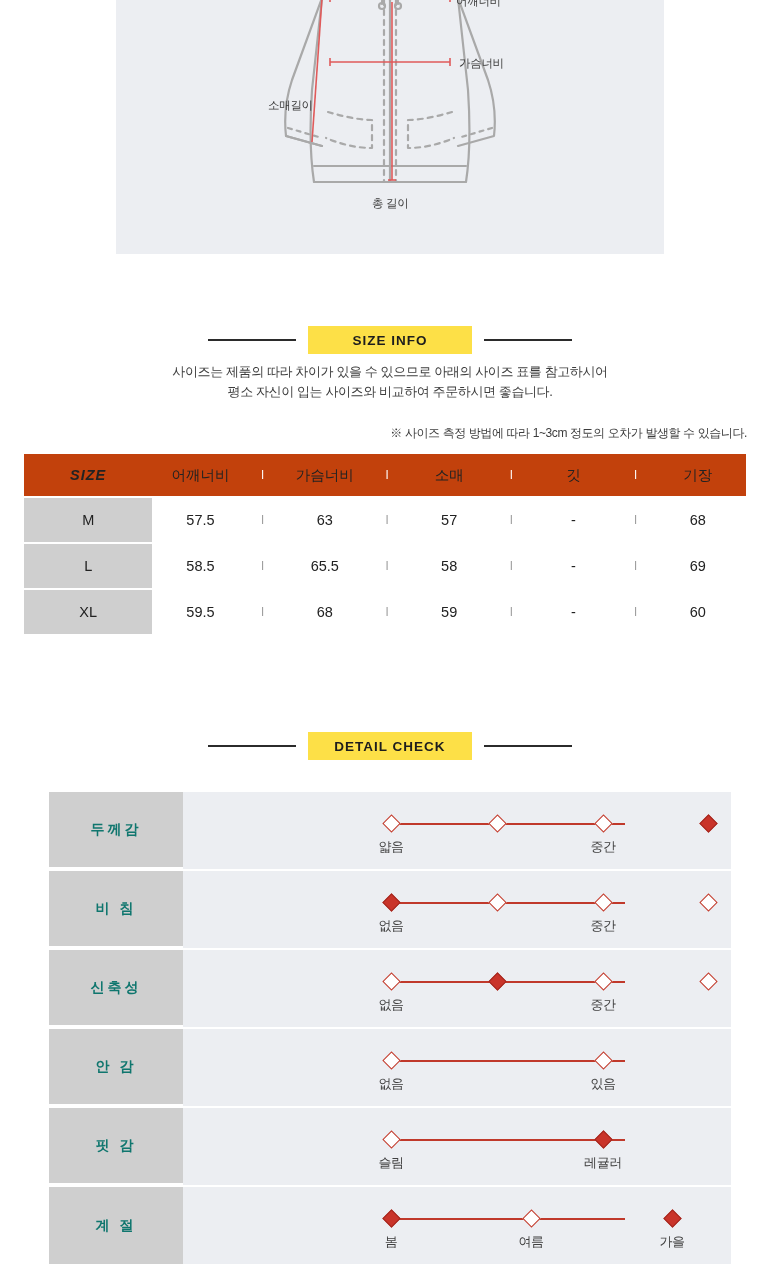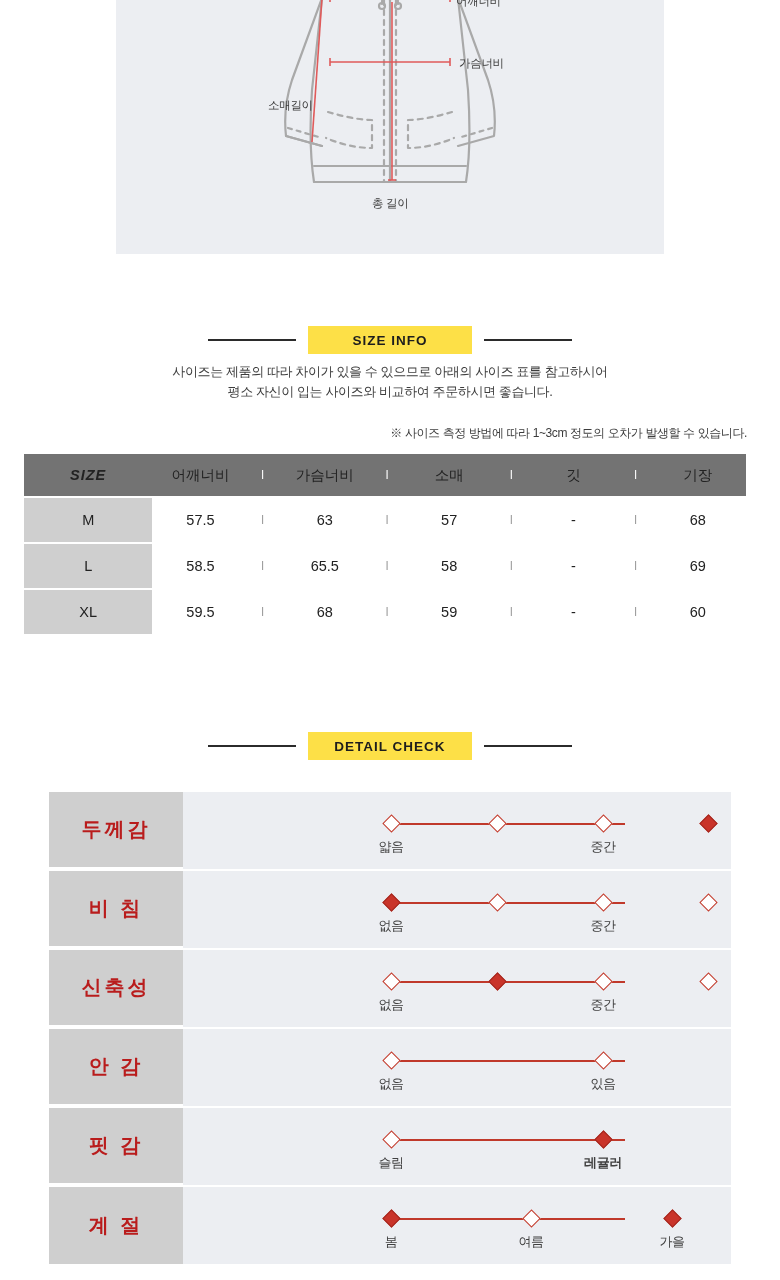--- a/index.html
+++ b/index.html
@@ -91,21 +91,21 @@
   }
   .size-table th, .size-table td {
     font-size: 14.5px;
     color: #222;
     text-align: center;
     font-weight: normal;
     height: 40px;
     vertical-align: middle;
   }
   .size-table thead th {
-    background: #737373;
+    background: #c2410c;
     font-size: 14.5px;
   }
   .size-table thead th.hdr-size {
     font-style: italic;
     font-weight: bold;
     letter-spacing: 1px;
   }
   .size-table thead th.sep,
   .size-table td.sep {
     width: 26px;
@@ -136,23 +136,23 @@
     border-bottom: 2px solid #ffffff;
     height: 77px;
   }
   .detail-row:last-child { border-bottom: none; }
   .detail-label {
     width: 134px;
     background: #cfcfcf;
     display: flex;
     align-items: center;
     justify-content: center;
-    font-size: 20px;
+    font-size: 14px;
     font-weight: bold;
-    color: #b91c1c;
+    color: #0f766e;
     letter-spacing: 3px;
     border-bottom: 2px solid #ffffff;
     box-sizing: border-box;
   }
   .detail-row:last-child .detail-label { border-bottom: none; }
   .scale {
     position: relative;
     flex: 1;
   }
   .scale-line {
@@ -369,21 +369,21 @@
   </div>
 
   <div class="detail-row">
     <div class="detail-label">핏  감</div>
     <div class="scale">
       <div class="scale-line"></div>
       <div class="dot" style="left:208px;"></div>
       <div class="dot on" style="left:420px;"></div>
 
       <div class="tick-label" style="left:208px;">슬림</div>
-      <div class="tick-label" style="left:420px;font-weight:bold;">레귤러</div>
+      <div class="tick-label" style="left:420px;">레귤러</div>
 
     </div>
   </div>
 
   <div class="detail-row">
     <div class="detail-label">계  절</div>
     <div class="scale">
       <div class="scale-line"></div>
       <div class="dot on" style="left:208px;"></div>
       <div class="dot" style="left:348px;"></div>

